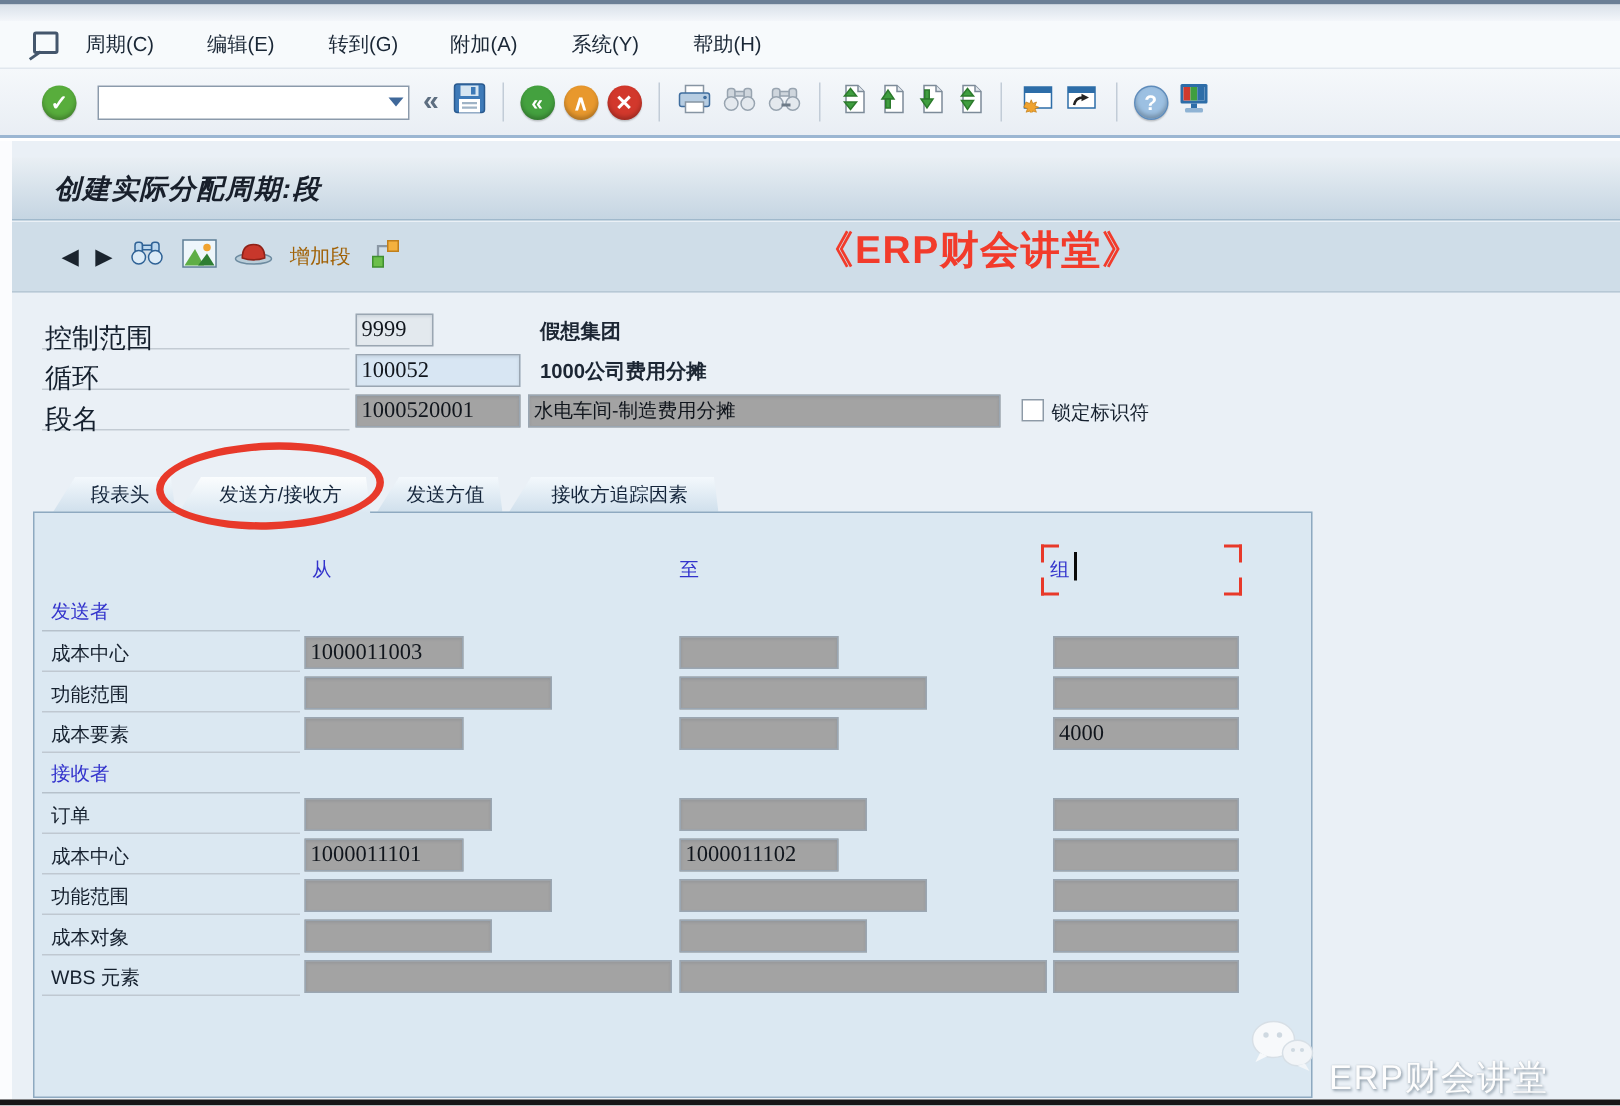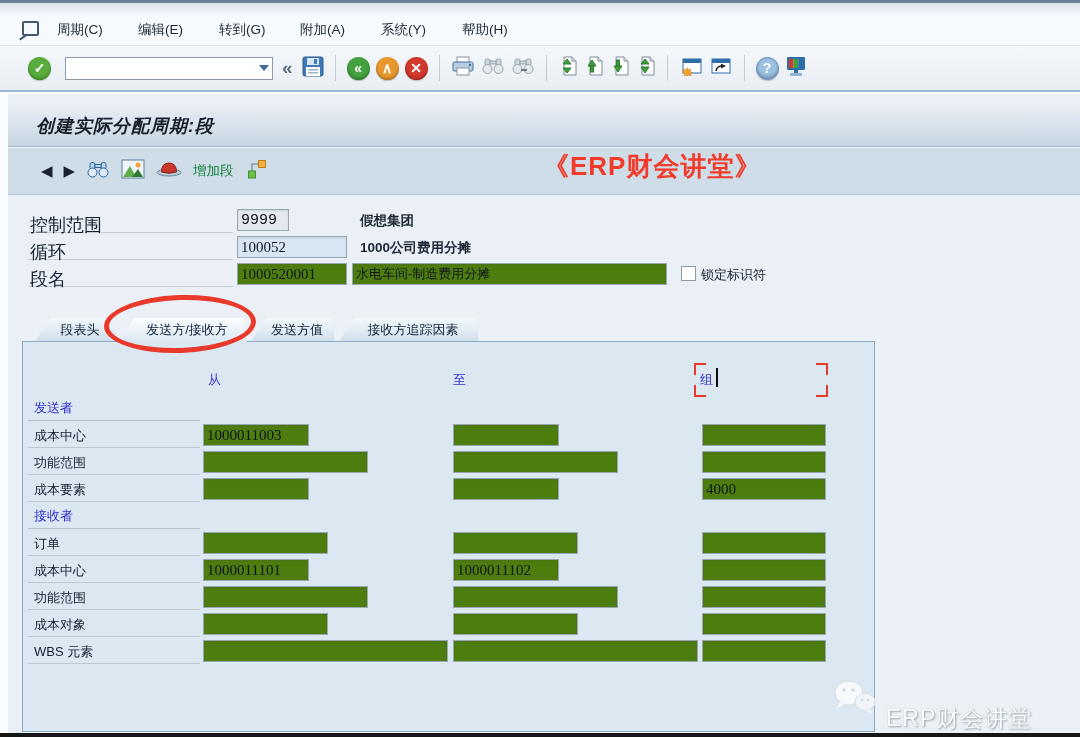--- a/index.html
+++ b/index.html
@@ -42,32 +42,32 @@
   .left-white { position:absolute; left:0; top:94px; width:8px; height:639px; background:#fbfcfe; }
   .titlebar { position:absolute; left:8px; top:105px; width:1072px; height:42px;
               background:linear-gradient(180deg,#e9eff4,#c5d5e2); border-bottom:1px solid #a0b9cc; }
   .titlebar .title { position:absolute; left:28px; top:9px; font-size:18px; font-weight:bold; font-style:italic;
               color:#181f2b; letter-spacing:1px; }
 
   
   .apptoolbar { position:absolute; left:8px; top:148px; width:1072px; height:47px; background:#cfdde8;
                 border-bottom:1px solid #b7c8d5; display:flex; align-items:center; padding-left:33px; gap:11px; }
   .nav-arrow { font-size:15px; color:#1b242e; cursor:pointer; }
-  .app-label { font-size:13.5px; color:#15803d; cursor:pointer; }
+  .app-label { font-size:13.5px; color:#a16207; cursor:pointer; }
   .annotation-red { position:absolute; left:543px; top:149px; font-size:26px; font-weight:600; color:#f23b2b;
                     letter-spacing:1px; }
 
   
   .hlabel-row { position:absolute; left:28px; width:205px; height:24px; border-bottom:1px solid #c3cbd3; }
   .hlabel-row span { position:absolute; left:2px; top:4px; font-size:18px; }
-  .fld { position:absolute; height:22px; border:1px solid #9aa6b2; background:#4d7c0f; padding:0 3px;
+  .fld { position:absolute; height:22px; border:1px solid #9aa6b2; background:#a3a3a3; padding:0 3px;
          font-family:"Liberation Serif", serif; font-size:15px; color:#10151c;
          box-shadow:inset 0 1px 2px rgba(40,60,80,.12); }
   .fld.cn { font-family:"Liberation Sans", sans-serif; font-size:13px; }
-  .ro-grey { background:#e3e9ee;font-family:Liberation Mono, monospace; }
+  .ro-grey { background:#e3e9ee; }
   .ro-blue { background:#d8e6f3; }
   .desc-txt { position:absolute; font-size:13.5px; font-weight:700; color:#1c2633; }
   .lock-box { position:absolute; left:681px; top:266px; width:15px; height:15px; border:1px solid #8d9aa7;
               background:#fff; cursor:pointer; }
   .lock-lbl { position:absolute; left:701px; top:266px; font-size:13px; }
 
   
   .tab { position:absolute; top:318px; height:24px; line-height:23px; text-align:center; font-size:13px;
          color:#13243a; cursor:pointer; clip-path:polygon(15px 0, calc(100% - 3px) 0, 100% 100%, 0 100%);
          background:linear-gradient(180deg,#f3f8fc,#cfdfec); filter:drop-shadow(0 0 1px #7e9ab2);

